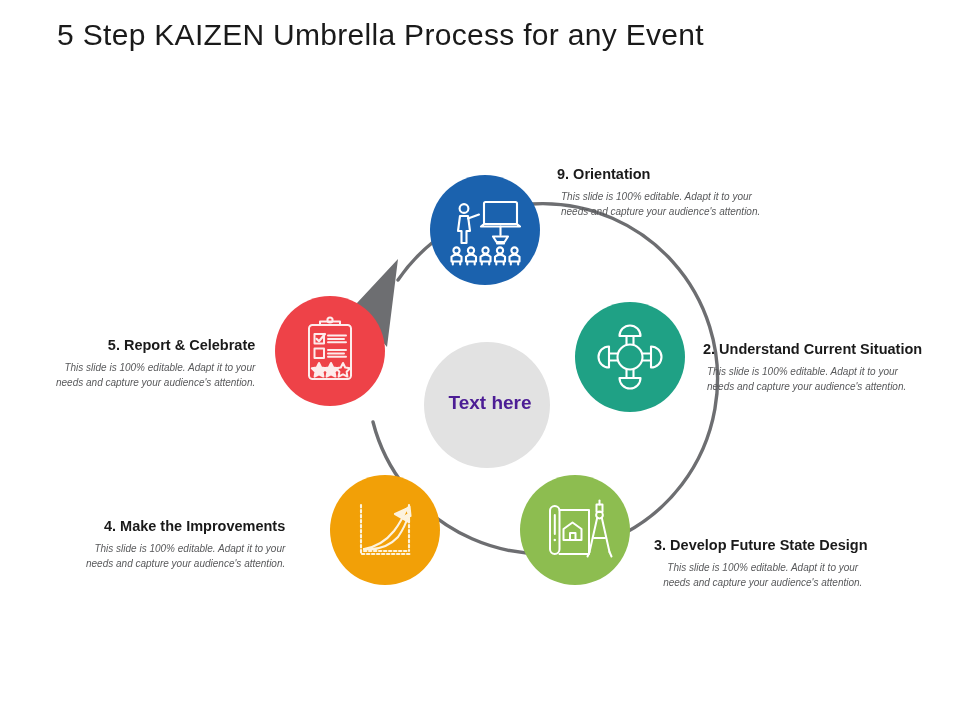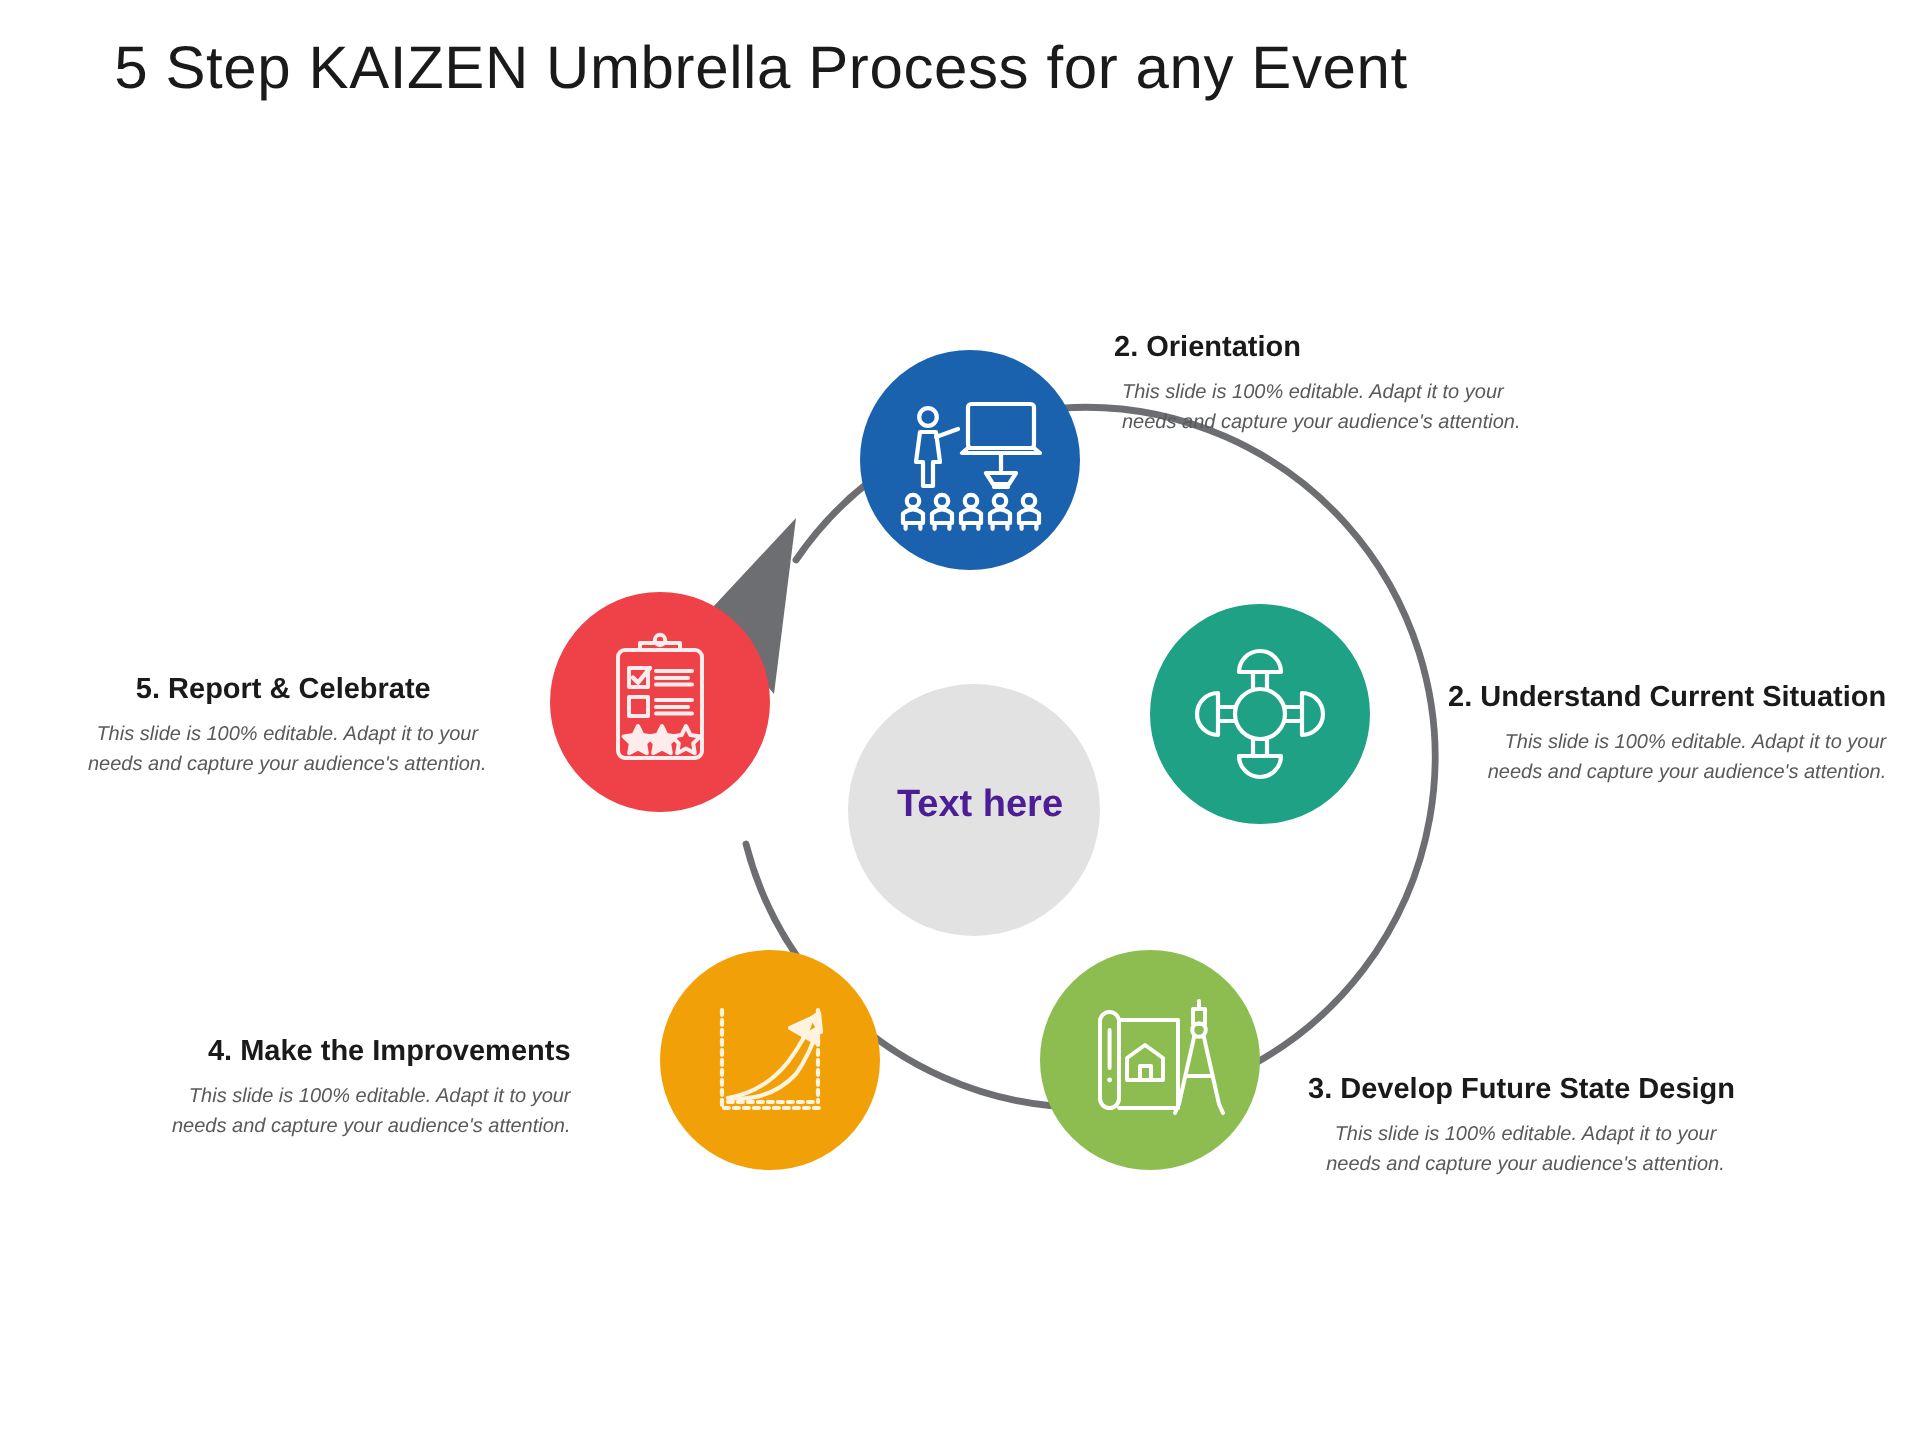--- a/index.html
+++ b/index.html
@@ -56,27 +56,27 @@
     font-size: 10px;
     font-style: italic;
     color: #58595b;
     line-height: 1.45;
     margin-top: 7px;
     white-space: nowrap;
   }
   
   #label-1 { left: 557px; top: 166px; text-align: left; }
   #label-1 .node-desc { margin-left: 4px; }
-  #label-2 { left: 724px; top: 341px; text-align: right; }
+  #label-2 { left: 703px; top: 341px; text-align: left; }
   #label-2 .node-desc { margin-left: 4px; }
   #label-3 { left: 654px; top: 537px; text-align: center; }
   #label-3 .node-desc { margin-left: 4px; }
   #label-4 { left: 82px; top: 518px; text-align: right; }
   #label-4 .node-desc { margin-left: 4px; }
-  #label-5 { left: 40px; top: 337px; text-align: center; }
+  #label-5 { left: 52px; top: 337px; text-align: right; }
   #label-5 .node-desc { margin-left: 4px; }
 
   #center-text {
     position: absolute;
     left: 430px;
     top: 392px;
     width: 120px;
     text-align: center;
     font-size: 19px;
     font-weight: bold;
@@ -227,21 +227,21 @@
         <path d="M 331 363 L 333.2 367.5 L 338.2 368.2 L 334.6 371.7 L 335.4 376.6 L 331 374.3 L 326.6 376.6 L 327.4 371.7 L 323.8 368.2 L 328.8 367.5 Z" fill="#fdecec"></path>
         <path d="M 343 363 L 345.2 367.5 L 350.2 368.2 L 346.6 371.7 L 347.4 376.6 L 343 374.3 L 338.6 376.6 L 339.4 371.7 L 335.8 368.2 L 340.8 367.5 Z"></path>
       </g>
     </g>
 
   </svg>
 
   <div id="center-text">Text here</div>
 
   <div class="node-label" id="label-1">
-    <div class="node-title">2. Orientation</div>
+    <div class="node-title">9. Orientation</div>
     <div class="node-desc">
       <div>This slide is 100% editable. Adapt it to your</div>
       <div>needs and capture your audience's attention.</div>
     </div>
   </div>
 
   <div class="node-label" id="label-2">
     <div class="node-title">2. Understand Current Situation</div>
     <div class="node-desc">
       <div>This slide is 100% editable. Adapt it to your</div>

